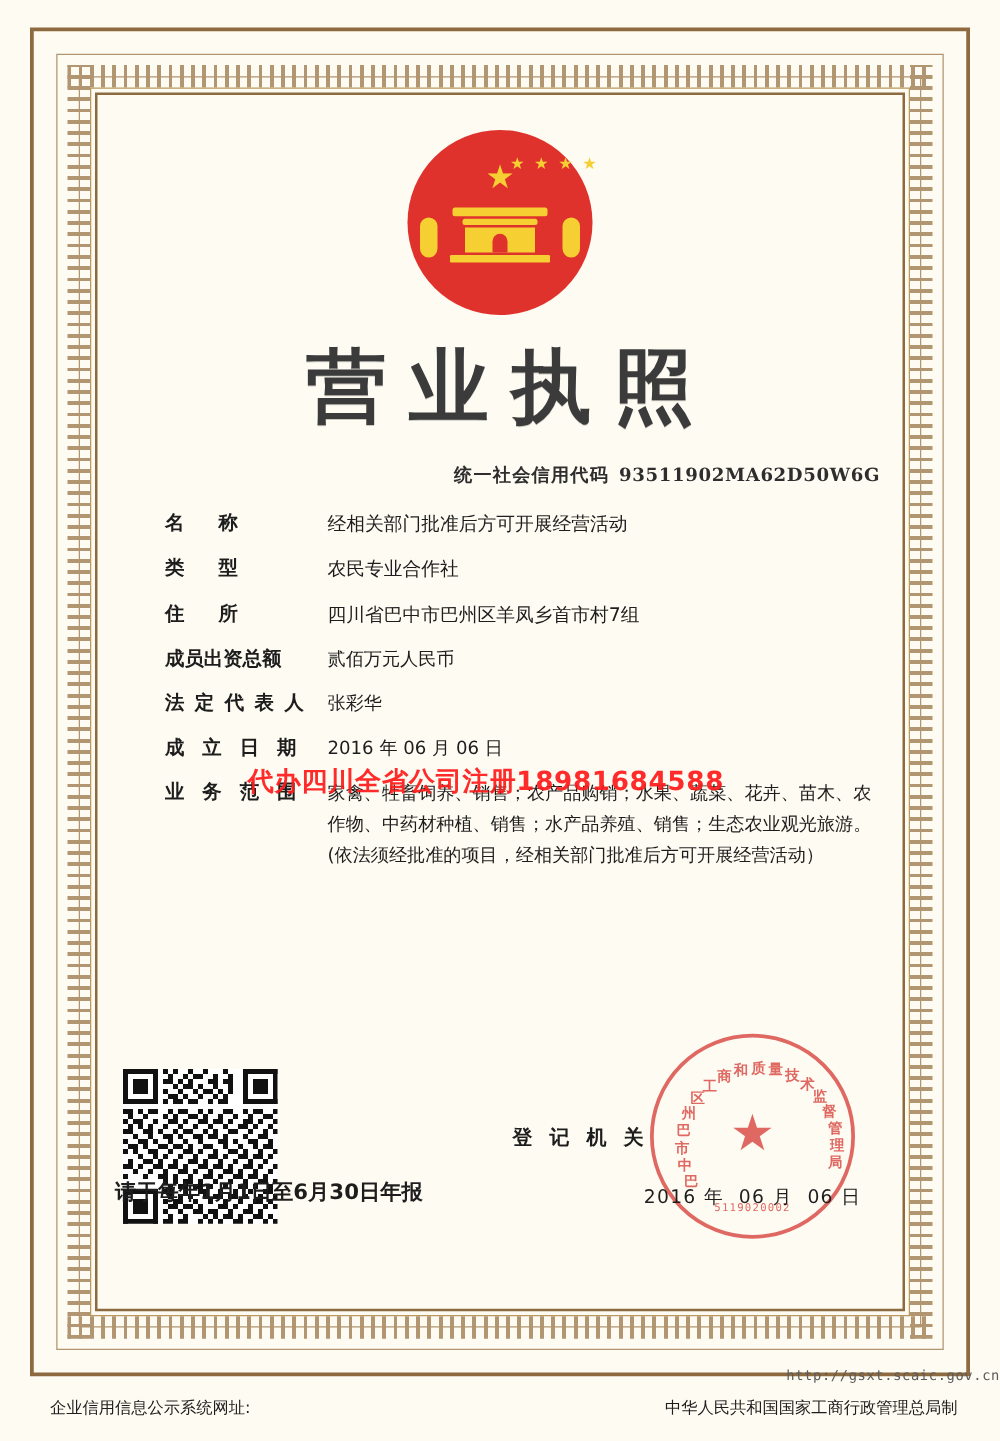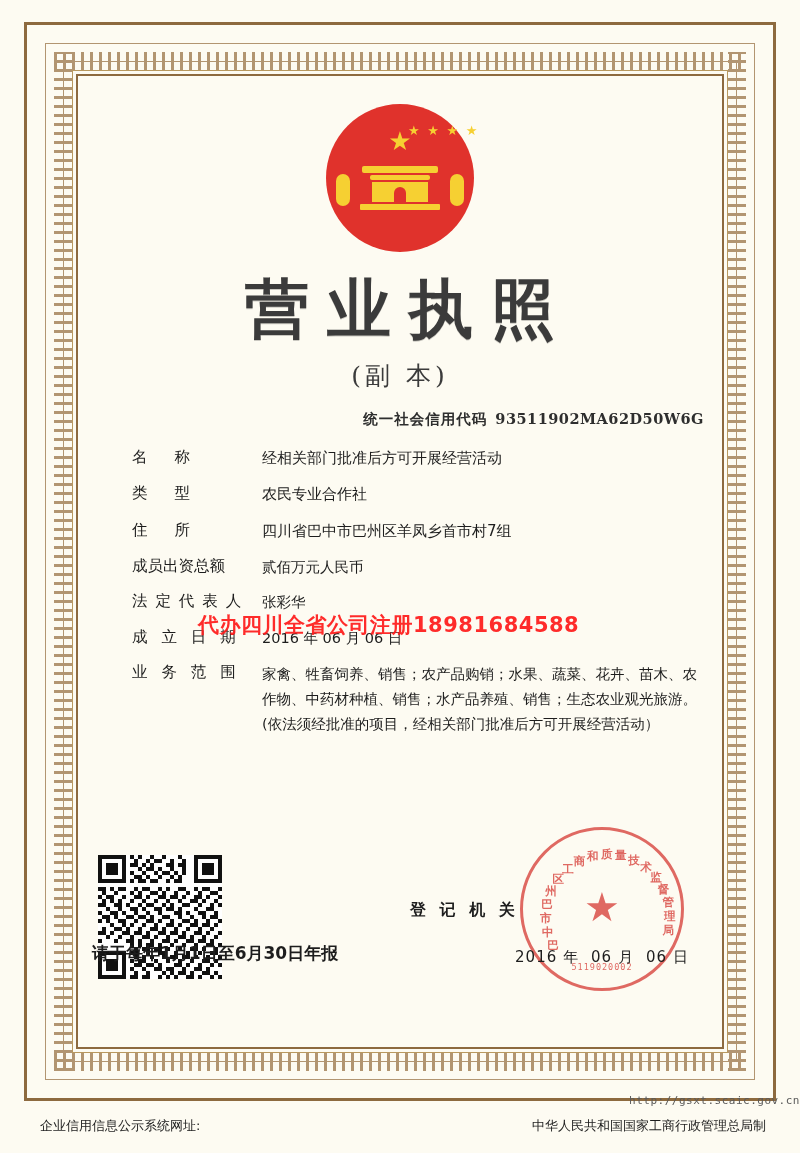--- a/index.html
+++ b/index.html
@@ -204,21 +204,21 @@
   }
   .field-row {
     display: flex;
     align-items: flex-start;
     margin-bottom: 13px;
   }
   .field-label {
     width: 124px;
     flex: 0 0 124px;
     font-size: 15.5px;
-    font-weight: normal;
+    font-weight: bold;
     color: #1d1d1d;
     font-family: "DejaVu Sans", sans-serif;
     letter-spacing: 0;
   }
   .field-label.sp2 { letter-spacing: 11px; }
   .field-label.sp3 { letter-spacing: 4.5px; }
   .field-label.sp4 { letter-spacing: 1.5px; }
   .field-value {
     flex: 1;
     font-size: 15px;
@@ -387,21 +387,20 @@
       <div class="gate-cog-r"></div>
       <div class="emblem-gate">
         <div class="gate-roof"></div>
         <div class="gate-roof2"></div>
         <div class="gate-body"></div>
         <div class="gate-base"></div>
       </div>
     </div>
 
     <div class="title">营业执照</div>
-    <div class="subtitle">(副 本)</div>
 
     <div class="credit-code">
       <span>统一社会信用代码</span><span class="code-val">93511902MA62D50W6G</span>
     </div>
 
     <div class="fields">
 
       <div class="field-row">
         <div class="field-label sp2">名        称</div>
         <div class="field-value">经相关部门批准后方可开展经营活动</div>

